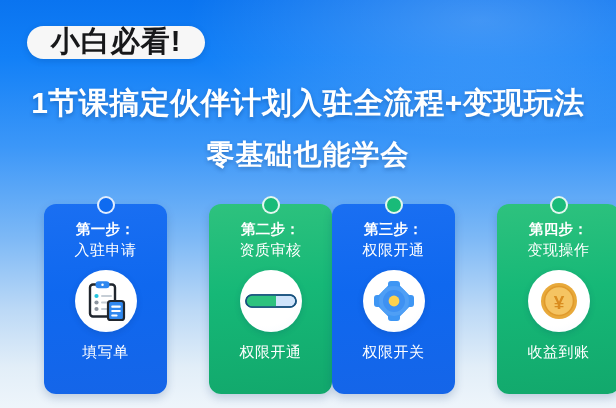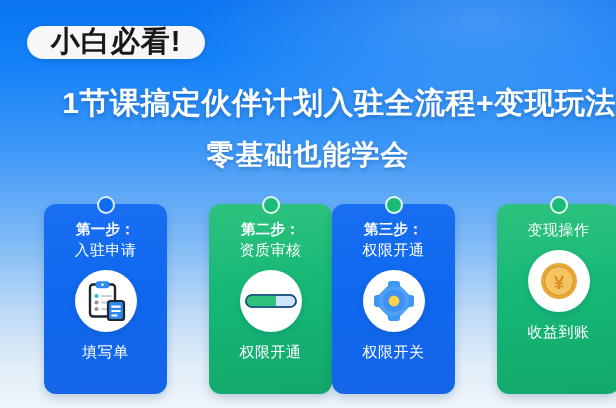--- a/index.html
+++ b/index.html
@@ -30,21 +30,21 @@
   }
   .badge-text{
     font-size:29px;font-weight:bold;color:#17181a;
     letter-spacing:1px;line-height:1;
     white-space:nowrap;
   }
 
   
   .headline{
     position:absolute;left:0;right:0;top:86px;
-    text-align:right;
+    text-align:center;
     font-size:30px;font-weight:bold;color:#ffffff;
     letter-spacing:.5px;line-height:1.1;white-space:nowrap;
     text-shadow:0 2px 4px rgba(6,48,105,.35);
   }
   .subline{
     position:absolute;left:0;right:0;top:140px;
     text-align:center;
     font-size:28px;font-weight:bold;color:#ffffff;
     letter-spacing:1px;line-height:1.1;white-space:nowrap;
     text-shadow:0 2px 4px rgba(6,48,105,.32);
@@ -177,20 +177,21 @@
           <circle cx="23" cy="23" r="15" fill="#4f9ff5"></circle>
           <circle cx="23" cy="23" r="11" fill="#3e91f2"></circle>
           <circle cx="23" cy="23" r="5.4" fill="#ffd24d"></circle>
         </svg>
       </div>
       <div class="footer">权限开关</div>
     </div>
 
     <div class="card green">
       <span class="dot green"></span>
+      <div class="step">第四步：</div>
       <div class="title">变现操作</div>
       <div class="bubble">
         <svg width="44" height="44" viewBox="0 0 44 44">
           <circle cx="22" cy="22" r="18" fill="#e8a93a"></circle>
           <circle cx="22" cy="22" r="14.5" fill="#f5c462"></circle>
           <circle cx="22" cy="22" r="14.5" fill="none" stroke="#e09a2c" stroke-width="1.6"></circle>
           <text x="22" y="29.5" text-anchor="middle" font-family="'Liberation Sans', sans-serif" font-size="19" font-weight="bold" fill="#d98c1f">¥</text>
         </svg>
       </div>
       <div class="footer">收益到账</div>

